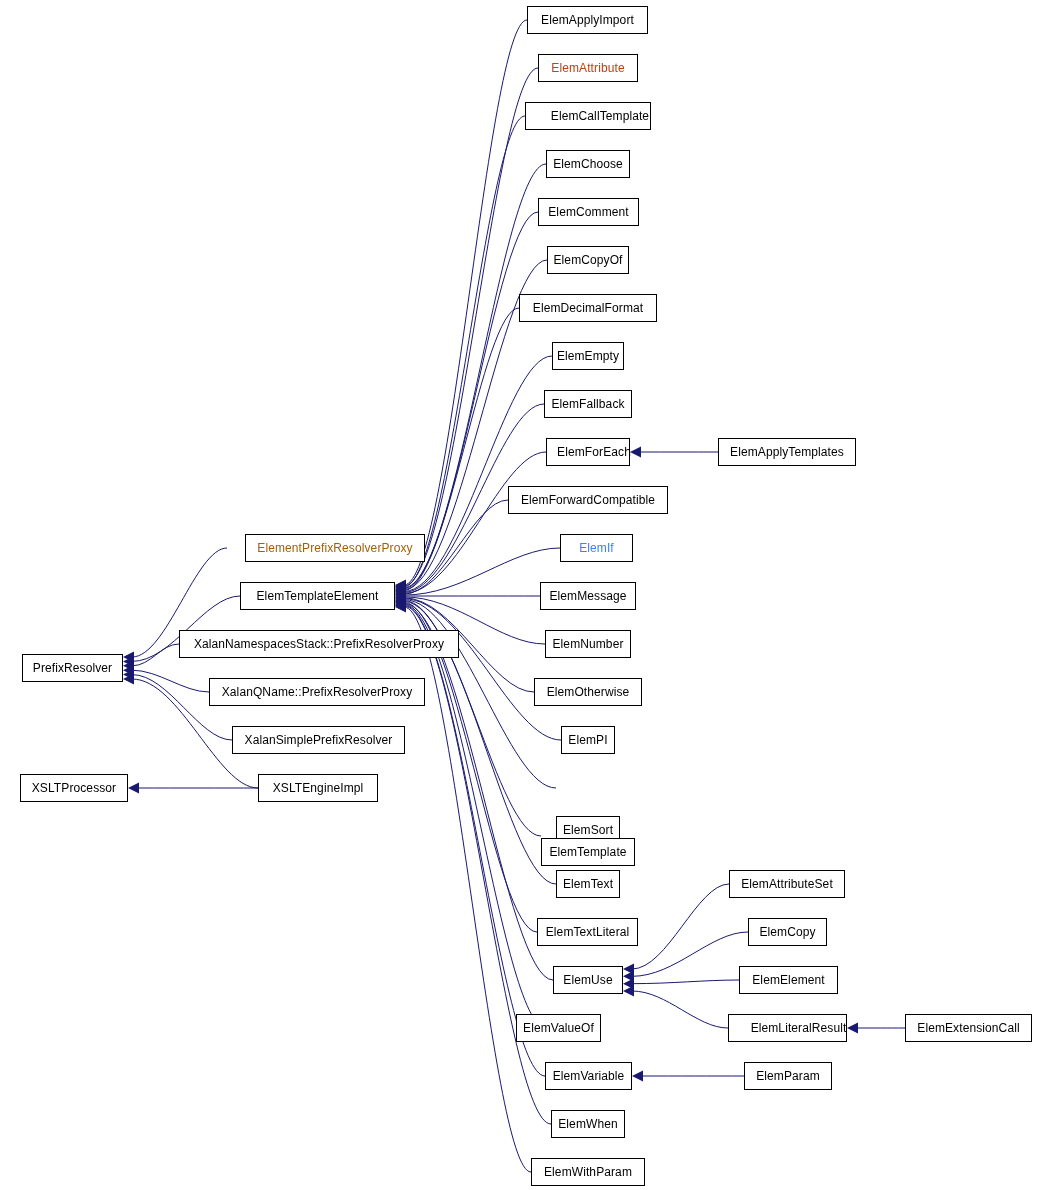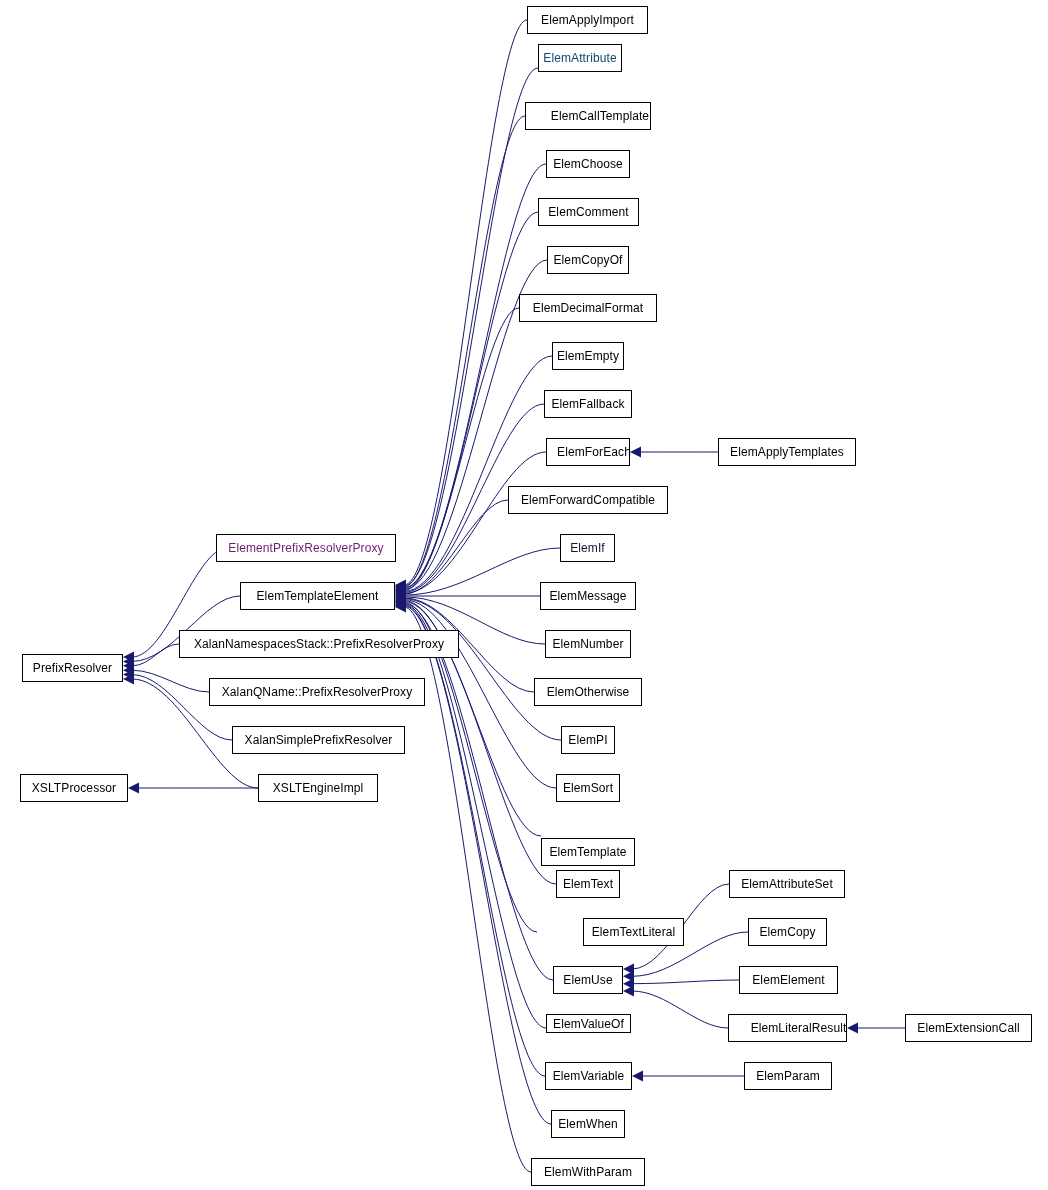--- a/index.html
+++ b/index.html
@@ -129,42 +129,42 @@
       <path d="M 744 1076 C 710.4 1076, 679.04 1076, 641 1076" fill="none" stroke="#191970" stroke-width="1"></path>
       <polygon points="632,1076 643,1070.5 643,1081.5" fill="#191970"></polygon>
     </svg>
   <div id="nodes-layer">
       <div class="node" style="left: 22px; top: 654px; width: 101px; height: 28px; border-color: rgb(0, 0, 0); background: rgb(255, 255, 255); color: rgb(0, 0, 0);">
         <span class="node-label">PrefixResolver</span>
       </div>
       <div class="node" style="left: 20px; top: 774px; width: 108px; height: 28px; border-color: rgb(0, 0, 0); background: rgb(255, 255, 255); color: rgb(0, 0, 0);">
         <span class="node-label">XSLTProcessor</span>
       </div>
-      <div class="node" style="left: 216px; top: 534px; width: 180px; height: 28px; border-color: rgb(0, 0, 0); background: rgb(255, 255, 255); color: #701a75;">
+      <div class="node" style="left: 245px; top: 534px; width: 180px; height: 28px; border-color: rgb(0, 0, 0); background: rgb(255, 255, 255); color: #a16207;">
         <span class="node-label">ElementPrefixResolverProxy</span>
       </div>
       <div class="node" style="left: 240px; top: 582px; width: 155px; height: 28px; border-color: rgb(0, 0, 0); background: rgb(255, 255, 255); color: rgb(0, 0, 0);">
         <span class="node-label">ElemTemplateElement</span>
       </div>
       <div class="node" style="left: 179px; top: 630px; width: 280px; height: 28px; border-color: rgb(0, 0, 0); background: rgb(255, 255, 255); color: rgb(0, 0, 0);">
         <span class="node-label">XalanNamespacesStack::PrefixResolverProxy</span>
       </div>
       <div class="node" style="left: 209px; top: 678px; width: 216px; height: 28px; border-color: rgb(0, 0, 0); background: rgb(255, 255, 255); color: rgb(0, 0, 0);">
         <span class="node-label">XalanQName::PrefixResolverProxy</span>
       </div>
       <div class="node" style="left: 232px; top: 726px; width: 173px; height: 28px; border-color: rgb(0, 0, 0); background: rgb(255, 255, 255); color: rgb(0, 0, 0);">
         <span class="node-label">XalanSimplePrefixResolver</span>
       </div>
       <div class="node" style="left: 258px; top: 774px; width: 120px; height: 28px; border-color: rgb(0, 0, 0); background: rgb(255, 255, 255); color: rgb(0, 0, 0);">
         <span class="node-label">XSLTEngineImpl</span>
       </div>
       <div class="node" style="left: 527px; top: 6px; width: 121px; height: 28px; border-color: rgb(0, 0, 0); background: rgb(255, 255, 255); color: rgb(0, 0, 0);">
         <span class="node-label">ElemApplyImport</span>
       </div>
-      <div class="node" style="left: 538px; top: 44px; width: 84px; height: 28px; border-color: rgb(0, 0, 0); background: rgb(255, 255, 255); color: #0c4a6e;">
+      <div class="node" style="left: 538px; top: 54px; width: 100px; height: 28px; border-color: rgb(0, 0, 0); background: rgb(255, 255, 255); color: #c2410c;">
         <span class="node-label">ElemAttribute</span>
       </div>
       <div class="node" style="left: 525px; top: 102px; width: 126px; height: 28px; border-color: rgb(0, 0, 0); background: rgb(255, 255, 255); color: rgb(0, 0, 0); padding-left: 24px;">
         <span class="node-label">ElemCallTemplate</span>
       </div>
       <div class="node" style="left: 546px; top: 150px; width: 84px; height: 28px; border-color: rgb(0, 0, 0); background: rgb(255, 255, 255); color: rgb(0, 0, 0);">
         <span class="node-label">ElemChoose</span>
       </div>
       <div class="node" style="left: 538px; top: 198px; width: 101px; height: 28px; border-color: rgb(0, 0, 0); background: rgb(255, 255, 255); color: rgb(0, 0, 0);">
         <span class="node-label">ElemComment</span>
@@ -183,60 +183,60 @@
       </div>
       <div class="node" style="left: 546px; top: 438px; width: 84px; height: 28px; border-color: rgb(0, 0, 0); background: rgb(255, 255, 255); color: rgb(0, 0, 0); padding-left: 12px;">
         <span class="node-label">ElemForEach</span>
       </div>
       <div class="node" style="left: 718px; top: 438px; width: 138px; height: 28px; border-color: rgb(0, 0, 0); background: rgb(255, 255, 255); color: rgb(0, 0, 0);">
         <span class="node-label">ElemApplyTemplates</span>
       </div>
       <div class="node" style="left: 508px; top: 486px; width: 160px; height: 28px; border-color: rgb(0, 0, 0); background: rgb(255, 255, 255); color: rgb(0, 0, 0);">
         <span class="node-label">ElemForwardCompatible</span>
       </div>
-      <div class="node" style="left: 560px; top: 534px; width: 55px; height: 28px; border-color: rgb(0, 0, 0); background: rgb(255, 255, 255); color: #0f172a;">
+      <div class="node" style="left: 560px; top: 534px; width: 73px; height: 28px; border-color: rgb(0, 0, 0); background: rgb(255, 255, 255); color: #3b82f6;">
         <span class="node-label">ElemIf</span>
       </div>
       <div class="node" style="left: 540px; top: 582px; width: 96px; height: 28px; border-color: rgb(0, 0, 0); background: rgb(255, 255, 255); color: rgb(0, 0, 0);">
         <span class="node-label">ElemMessage</span>
       </div>
       <div class="node" style="left: 545px; top: 630px; width: 86px; height: 28px; border-color: rgb(0, 0, 0); background: rgb(255, 255, 255); color: rgb(0, 0, 0);">
         <span class="node-label">ElemNumber</span>
       </div>
       <div class="node" style="left: 534px; top: 678px; width: 108px; height: 28px; border-color: rgb(0, 0, 0); background: rgb(255, 255, 255); color: rgb(0, 0, 0);">
         <span class="node-label">ElemOtherwise</span>
       </div>
       <div class="node" style="left: 561px; top: 726px; width: 54px; height: 28px; border-color: rgb(0, 0, 0); background: rgb(255, 255, 255); color: rgb(0, 0, 0);">
         <span class="node-label">ElemPI</span>
       </div>
-      <div class="node" style="left: 556px; top: 774px; width: 64px; height: 28px; border-color: rgb(0, 0, 0); background: rgb(255, 255, 255); color: rgb(0, 0, 0);">
+      <div class="node" style="left: 556px; top: 816px; width: 64px; height: 28px; border-color: rgb(0, 0, 0); background: rgb(255, 255, 255); color: rgb(0, 0, 0);">
         <span class="node-label">ElemSort</span>
       </div>
       <div class="node" style="left: 541px; top: 822px; width: 94px; height: 28px; border-color: rgb(0, 0, 0); background: rgb(255, 255, 255); color: rgb(0, 0, 0); margin-top: 16px;">
         <span class="node-label">ElemTemplate</span>
       </div>
       <div class="node" style="left: 556px; top: 870px; width: 64px; height: 28px; border-color: rgb(0, 0, 0); background: rgb(255, 255, 255); color: rgb(0, 0, 0);">
         <span class="node-label">ElemText</span>
       </div>
       <div class="node" style="left: 729px; top: 870px; width: 116px; height: 28px; border-color: rgb(0, 0, 0); background: rgb(255, 255, 255); color: rgb(0, 0, 0);">
         <span class="node-label">ElemAttributeSet</span>
       </div>
-      <div class="node" style="left: 537px; top: 918px; width: 101px; height: 28px; border-color: rgb(0, 0, 0); background: rgb(255, 255, 255); color: rgb(0, 0, 0); margin-left: 46px;">
+      <div class="node" style="left: 537px; top: 918px; width: 101px; height: 28px; border-color: rgb(0, 0, 0); background: rgb(255, 255, 255); color: rgb(0, 0, 0);">
         <span class="node-label">ElemTextLiteral</span>
       </div>
       <div class="node" style="left: 748px; top: 918px; width: 79px; height: 28px; border-color: rgb(0, 0, 0); background: rgb(255, 255, 255); color: rgb(0, 0, 0);">
         <span class="node-label">ElemCopy</span>
       </div>
       <div class="node" style="left: 553px; top: 966px; width: 70px; height: 28px; border-color: rgb(0, 0, 0); background: rgb(255, 255, 255); color: rgb(0, 0, 0);">
         <span class="node-label">ElemUse</span>
       </div>
       <div class="node" style="left: 739px; top: 966px; width: 99px; height: 28px; border-color: rgb(0, 0, 0); background: rgb(255, 255, 255); color: rgb(0, 0, 0);">
         <span class="node-label">ElemElement</span>
       </div>
-      <div class="node" style="left: 546px; top: 1014px; width: 85px; height: 19px; border-color: rgb(0, 0, 0); background: rgb(255, 255, 255); color: rgb(0, 0, 0);">
+      <div class="node" style="left: 516px; top: 1014px; width: 85px; height: 28px; border-color: rgb(0, 0, 0); background: rgb(255, 255, 255); color: rgb(0, 0, 0);">
         <span class="node-label">ElemValueOf</span>
       </div>
       <div class="node" style="left: 728px; top: 1014px; width: 119px; height: 28px; border-color: rgb(0, 0, 0); background: rgb(255, 255, 255); color: rgb(0, 0, 0); padding-left: 22px;">
         <span class="node-label">ElemLiteralResult</span>
       </div>
       <div class="node" style="left: 905px; top: 1014px; width: 127px; height: 28px; border-color: rgb(0, 0, 0); background: rgb(255, 255, 255); color: rgb(0, 0, 0);">
         <span class="node-label">ElemExtensionCall</span>
       </div>
       <div class="node" style="left: 545px; top: 1062px; width: 87px; height: 28px; border-color: rgb(0, 0, 0); background: rgb(255, 255, 255); color: rgb(0, 0, 0);">
         <span class="node-label">ElemVariable</span>

